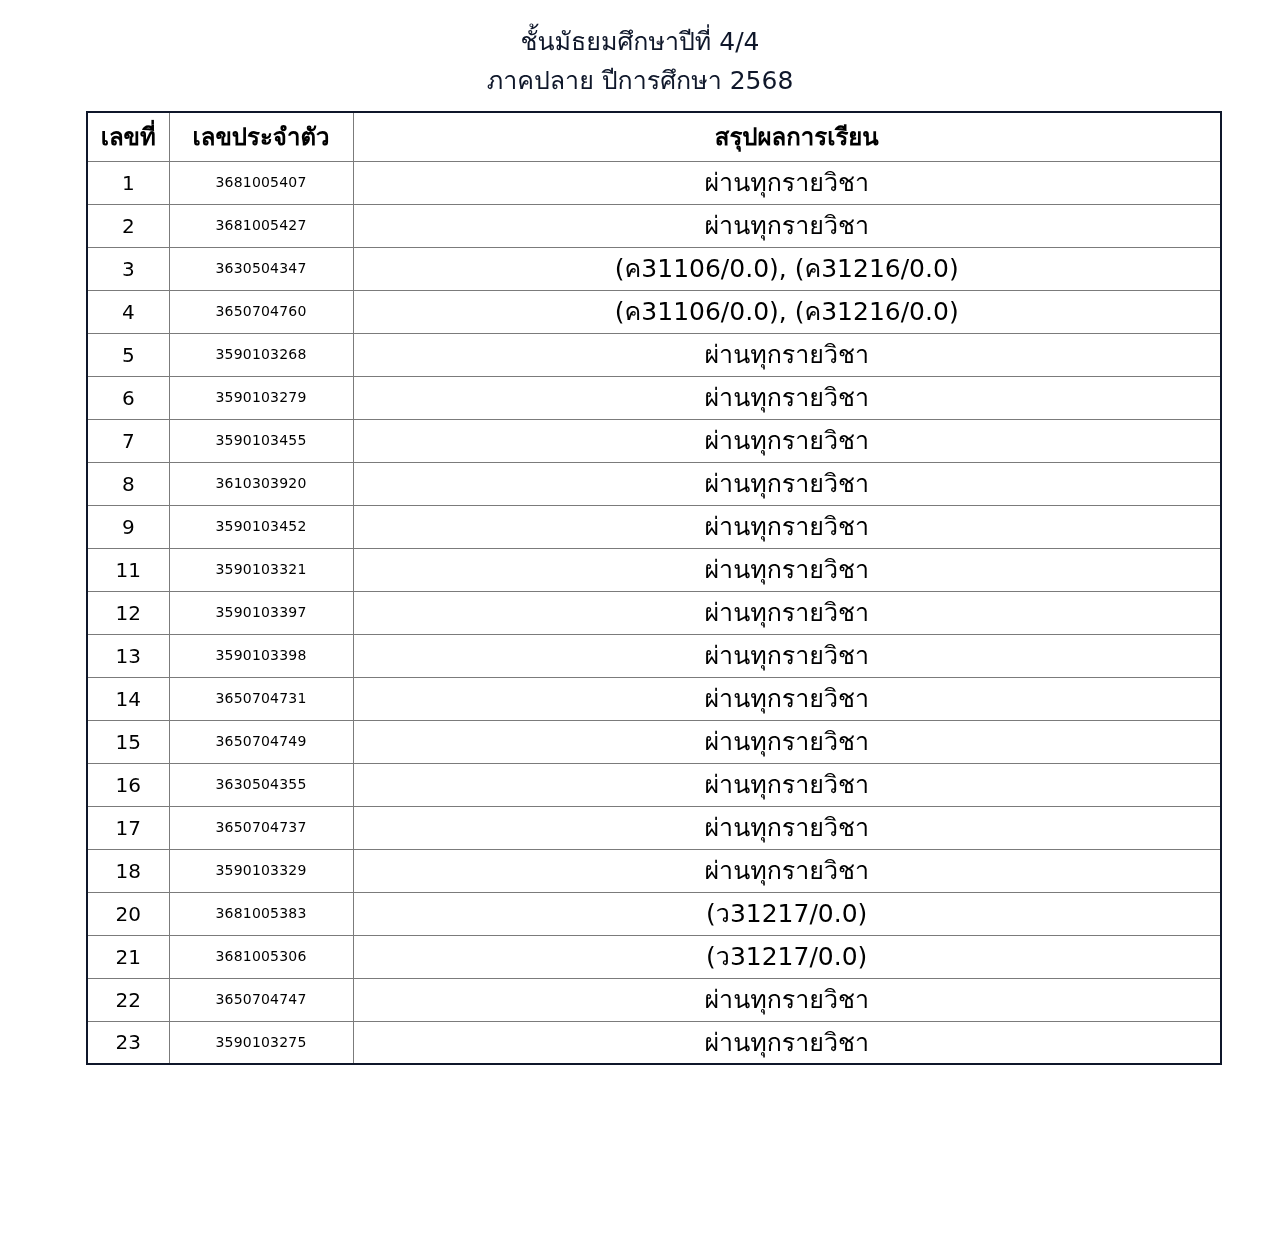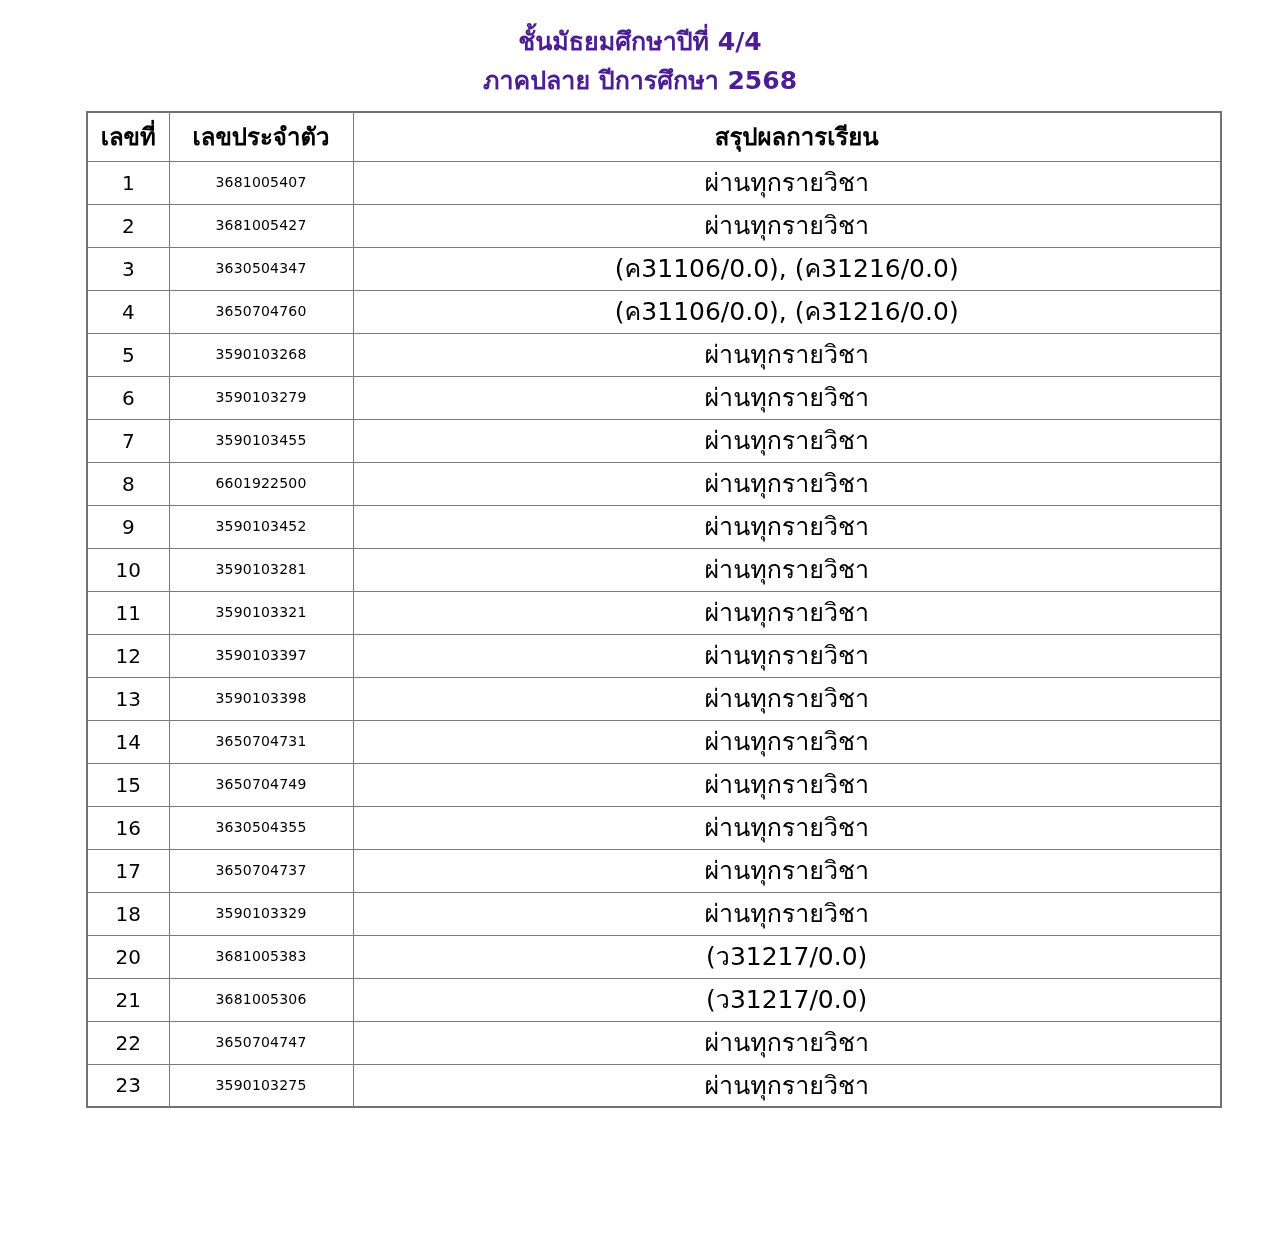--- a/index.html
+++ b/index.html
@@ -22,24 +22,24 @@
     position: relative;
     padding: 0;
   }
 
   .title-block {
     text-align: center;
     padding-top: 22px;
   }
   .title-line {
     font-size: 25px;
-    font-weight: bold;
+    font-weight: normal;
     line-height: 39px;
     letter-spacing: 0px;
-    color: #4c1d95;
+    color: #0f172a;
   }
 
   .table-wrap {
     position: absolute;
     left: 86px;
     top: 111px;
     width: 1134px;
   }
 
   table.results {
@@ -82,21 +82,21 @@
   table.results tbody td.col-id {
     font-size: 14px;
     letter-spacing: 0.2px;
   }
   table.results tbody td.col-res {
     font-size: 25px;
   }
 
   
   table.results {
-    border: 2px solid #737373;
+    border: 2px solid #0f172a;
   }
   table.results thead tr th { border-color: #7b7b7b; }
   table.results thead tr th:first-child { border-left-color: #4a4a4a; }
   table.results thead tr th:last-child  { border-right-color: #4a4a4a; padding-left: 20px; }
   table.results thead tr th { border-top-color: #4a4a4a; }
   table.results tbody tr:last-child td { border-bottom-color: #4a4a4a; }
   table.results tbody tr td:first-child { border-left-color: #4a4a4a; }
   table.results tbody tr td:last-child  { border-right-color: #4a4a4a; }
 </style>
 </head>
@@ -154,31 +154,26 @@
             <td class="col-id">3590103279</td>
             <td class="col-res">ผ่านทุกรายวิชา</td>
           </tr>
           <tr>
             <td class="col-no">7</td>
             <td class="col-id">3590103455</td>
             <td class="col-res">ผ่านทุกรายวิชา</td>
           </tr>
           <tr>
             <td class="col-no">8</td>
-            <td class="col-id">6601922500</td>
+            <td class="col-id">3610303920</td>
             <td class="col-res">ผ่านทุกรายวิชา</td>
           </tr>
           <tr>
             <td class="col-no">9</td>
             <td class="col-id">3590103452</td>
-            <td class="col-res">ผ่านทุกรายวิชา</td>
-          </tr>
-          <tr>
-            <td class="col-no">10</td>
-            <td class="col-id">3590103281</td>
             <td class="col-res">ผ่านทุกรายวิชา</td>
           </tr>
           <tr>
             <td class="col-no">11</td>
             <td class="col-id">3590103321</td>
             <td class="col-res">ผ่านทุกรายวิชา</td>
           </tr>
           <tr>
             <td class="col-no">12</td>
             <td class="col-id">3590103397</td>

